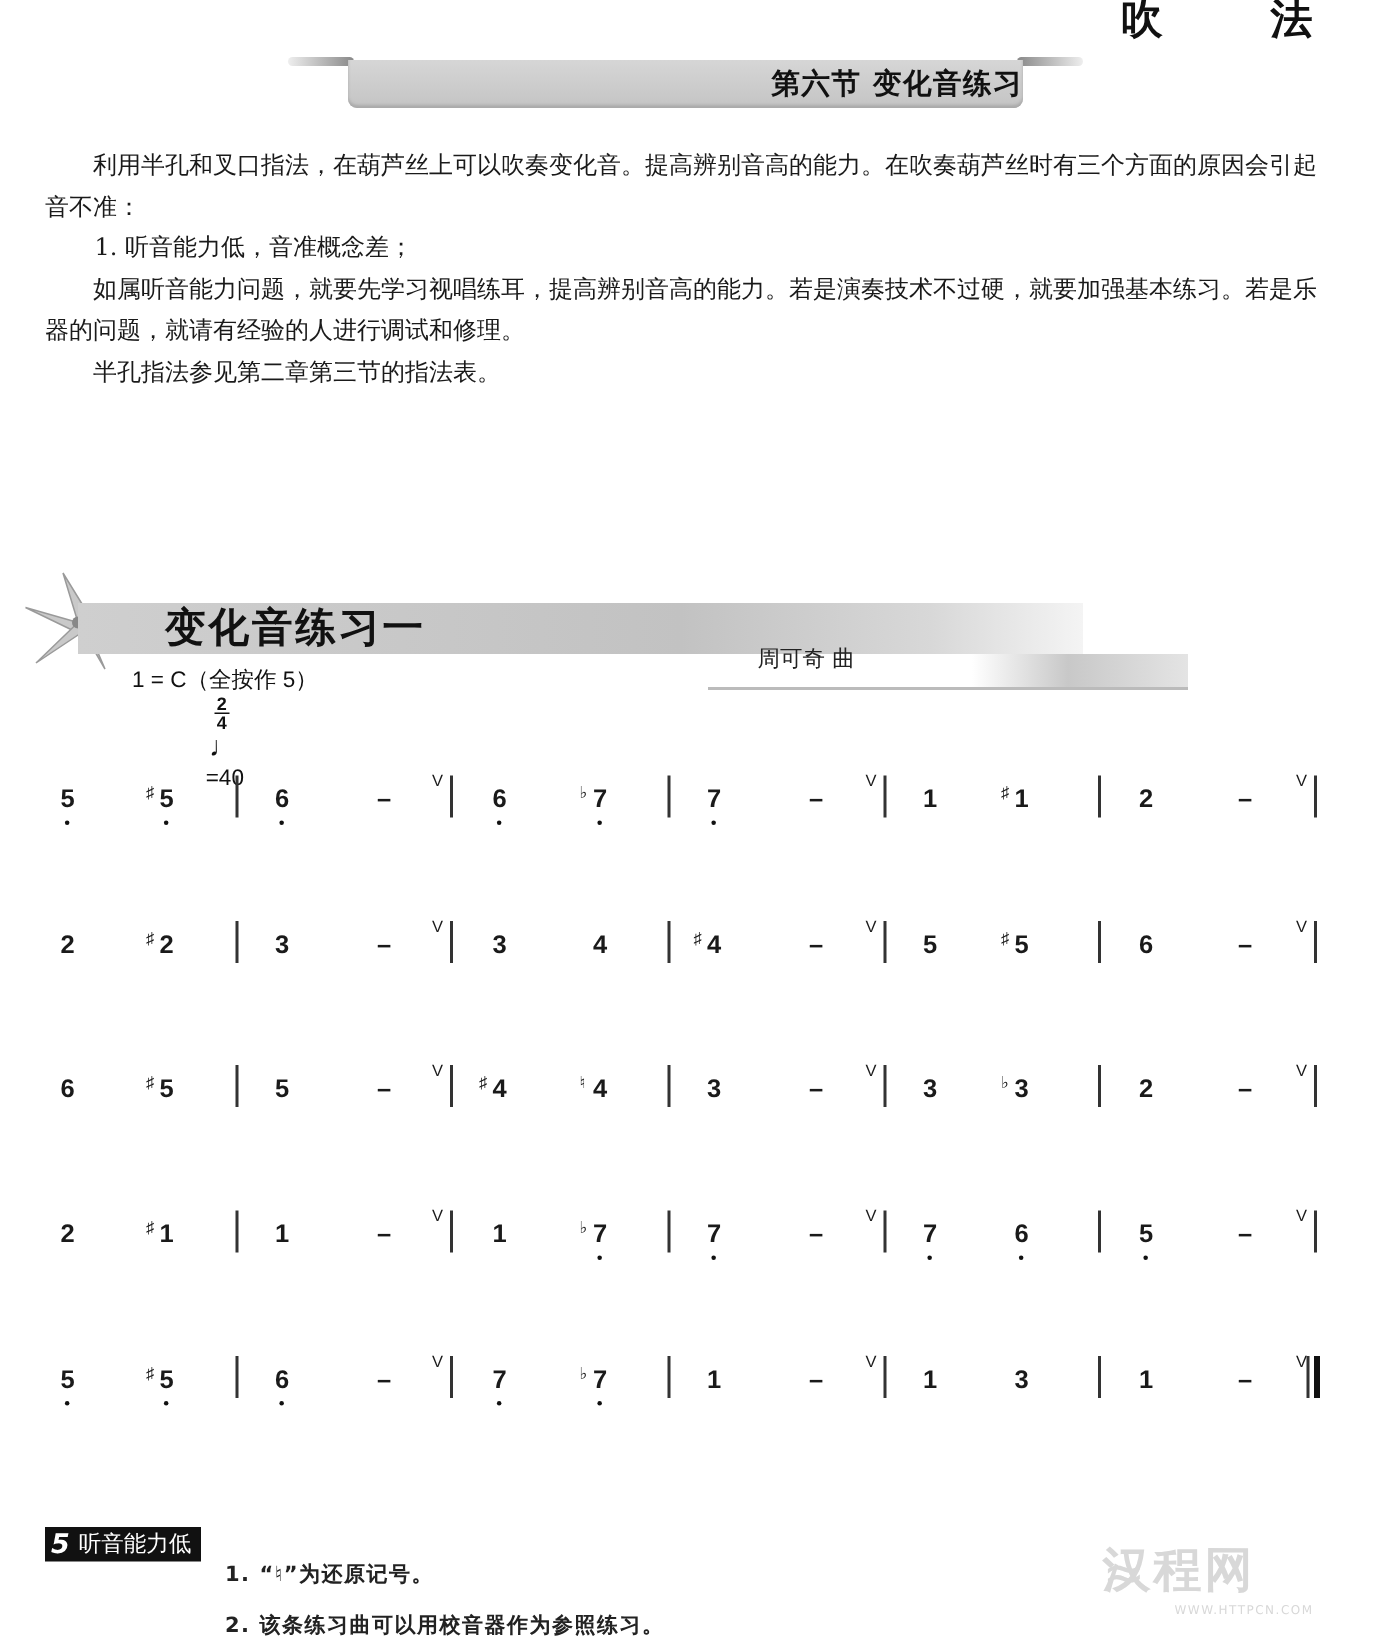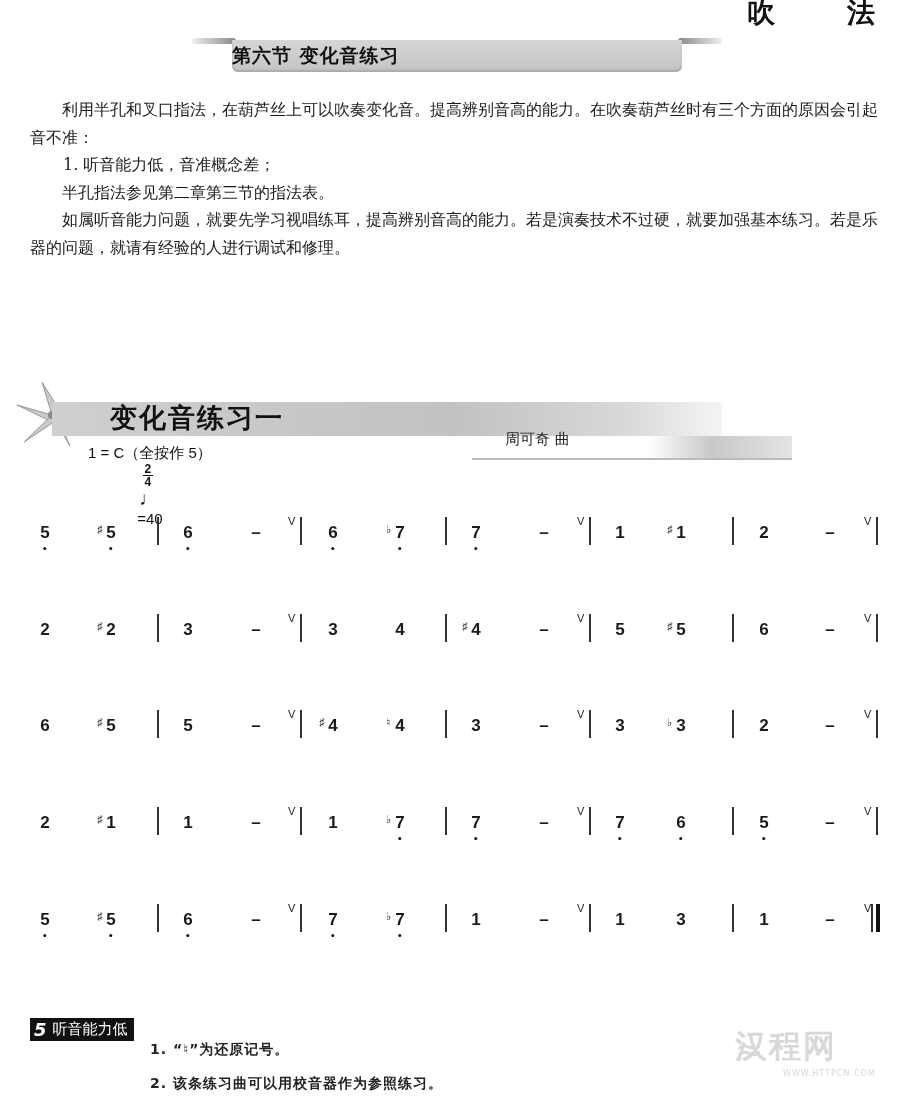--- a/index.html
+++ b/index.html
@@ -8,21 +8,21 @@
   .corner-deco { position:absolute; top:0; right:0; width:200px; height:22px; }
   .corner-deco span { position:absolute; top:-6px; font-size:28px; font-weight:bold; color:#111; }
 
   .section-banner { position:absolute; left:192px; top:32px; width:530px; height:40px; }
   .section-banner .wing-l { position:absolute; left:0; top:6px; width:44px; height:6px;
       background:linear-gradient(90deg,#eee,#888); border-radius:3px; }
   .section-banner .wing-r { position:absolute; right:0; top:6px; width:44px; height:6px;
       background:linear-gradient(90deg,#888,#eee); border-radius:3px; }
   .section-banner .plate { position:absolute; left:40px; right:40px; top:8px; height:32px;
       background:linear-gradient(180deg,#d6d6d6,#c4c4c4); border-radius:0 0 6px 6px;
-      box-shadow:inset 0 -2px 2px #aaa; display:flex; align-items:center; justify-content:flex-start; }
+      box-shadow:inset 0 -2px 2px #aaa; display:flex; align-items:center; justify-content:flex-end; }
   .section-banner .title { font-size:19px; font-weight:bold; letter-spacing:1px; color:#111; }
 
   .body-text { position:absolute; left:30px; top:96px; width:856px; font-size:16px; line-height:27.5px; }
   .body-text p { margin:0; }
   .indent { text-indent:32px; }
   .li { padding-left:33px; }
 
   .piece-banner { position:absolute; left:12px; top:380px; width:780px; height:80px; }
   .piece-banner .flower { position:absolute; left:0; top:0; width:80px; height:70px; }
   .piece-banner .bar { position:absolute; left:40px; top:22px; width:670px; height:34px;
@@ -78,22 +78,22 @@
   <div class="wing-l"></div>
   <div class="wing-r"></div>
   <div class="plate">
     <span class="title">第六节 变化音练习</span>
   </div>
 </div>
 
 <div class="body-text">
   <p class="indent">利用半孔和叉口指法，在葫芦丝上可以吹奏变化音。提高辨别音高的能力。在吹奏葫芦丝时有三个方面的原因会引起音不准：</p>
   <p class="li">1.  听音能力低，音准概念差；</p>
+  <p class="indent">如属听音能力问题，就要先学习视唱练耳，提高辨别音高的能力。若是演奏技术不过硬，就要加强基本练习。若是乐器的问题，就请有经验的人进行调试和修理。</p>
   <p class="indent">半孔指法参见第二章第三节的指法表。</p>
-  <p class="indent">如属听音能力问题，就要先学习视唱练耳，提高辨别音高的能力。若是演奏技术不过硬，就要加强基本练习。若是乐器的问题，就请有经验的人进行调试和修理。</p>
 </div>
 
 <div class="piece-banner">
   <svg class="flower" viewBox="0 0 80 70">
     <g fill="#c9c9c9" stroke="#9a9a9a" stroke-width="1">
       <path d="M40 35 L30 2 L46 28 Z"></path>
       <path d="M40 35 L5 25 L36 40 Z"></path>
       <path d="M40 35 L12 62 L42 42 Z"></path>
       <path d="M40 35 L58 66 L46 38 Z"></path>
       <path d="M40 35 L76 30 L46 32 Z"></path>

